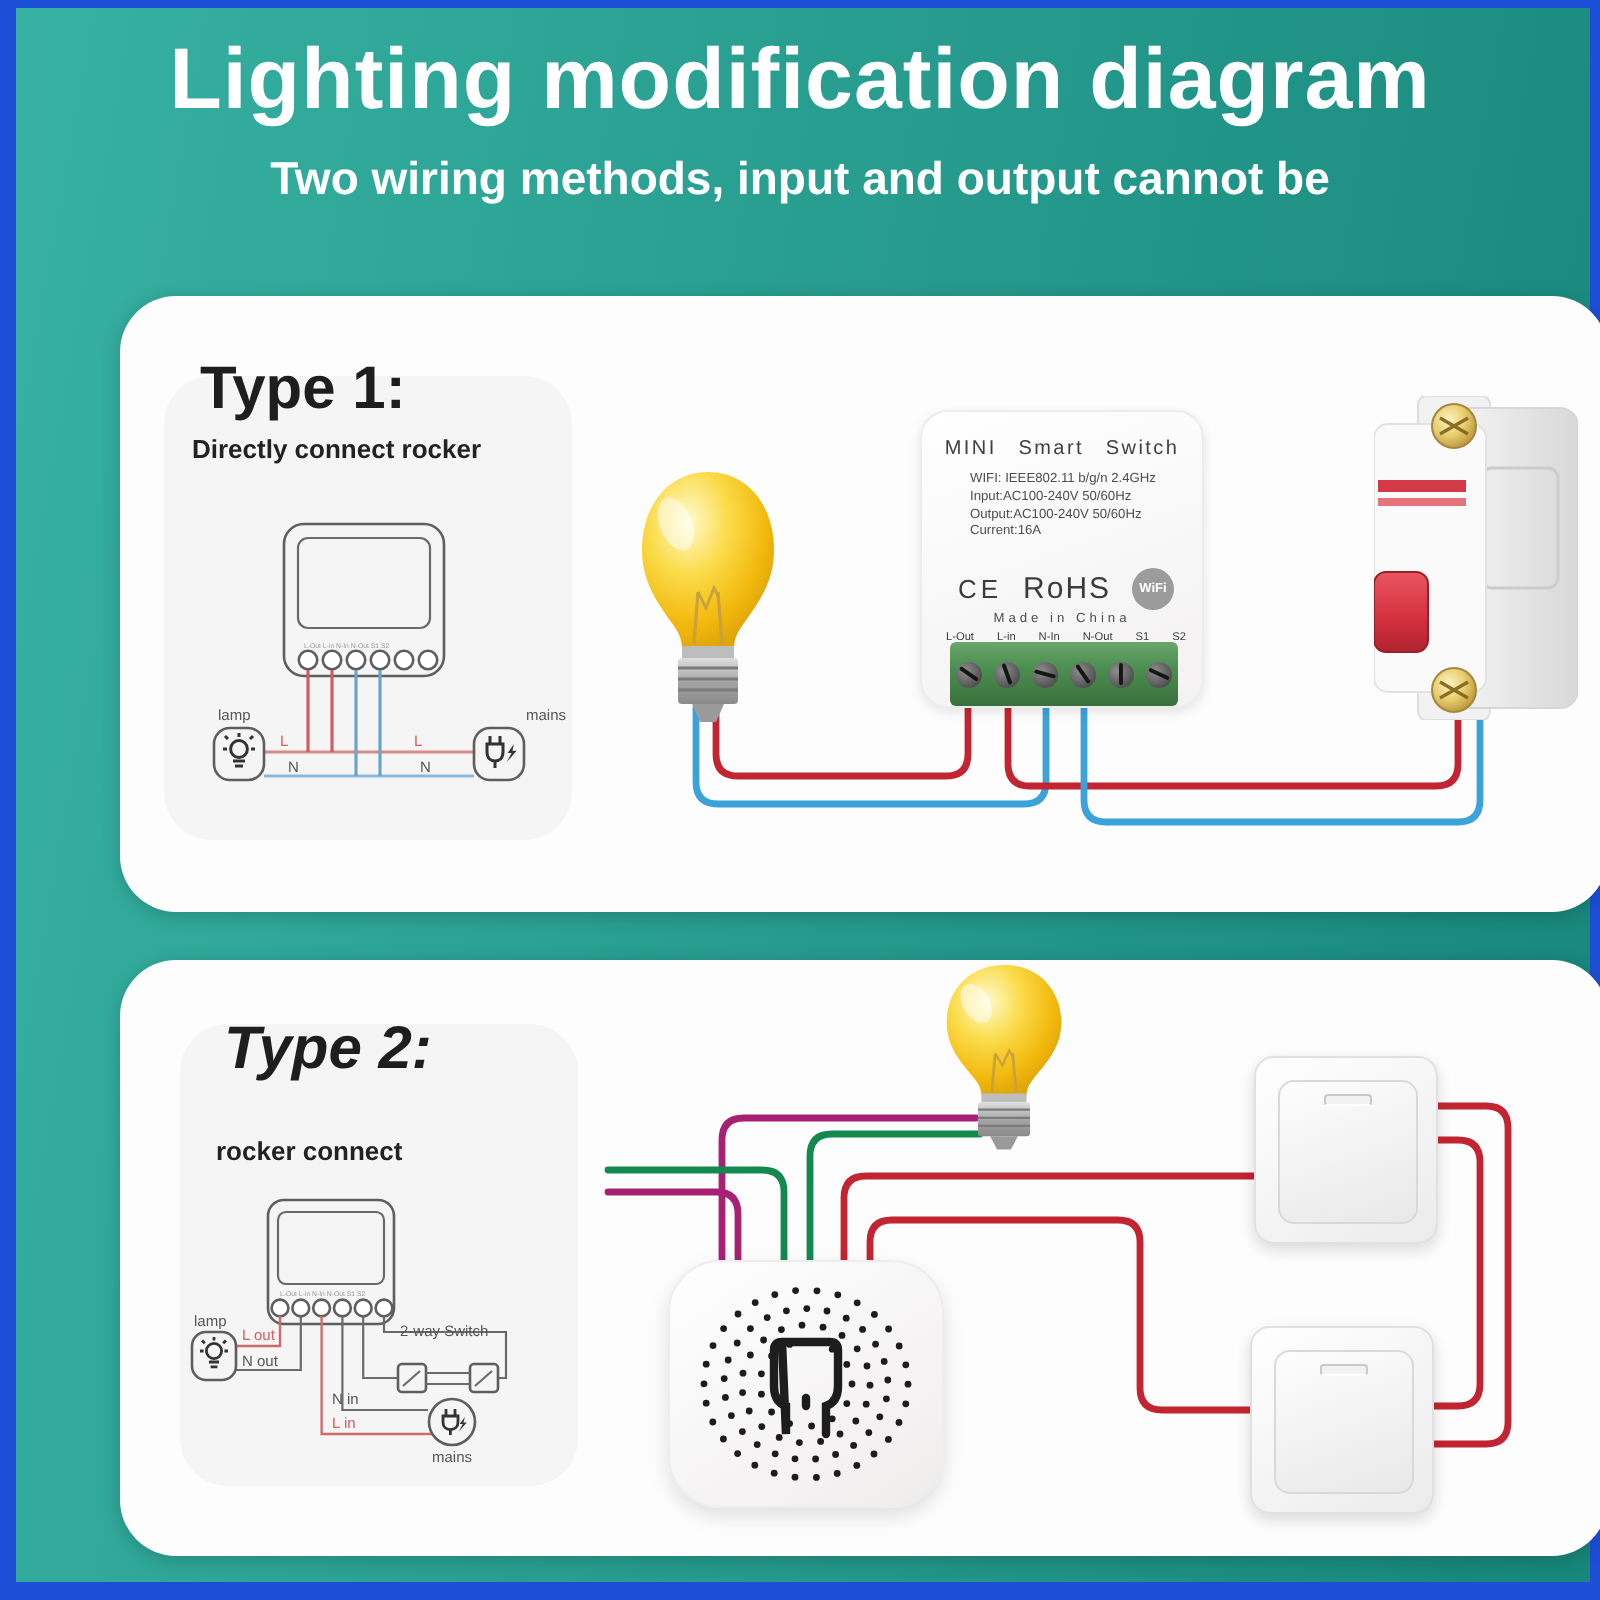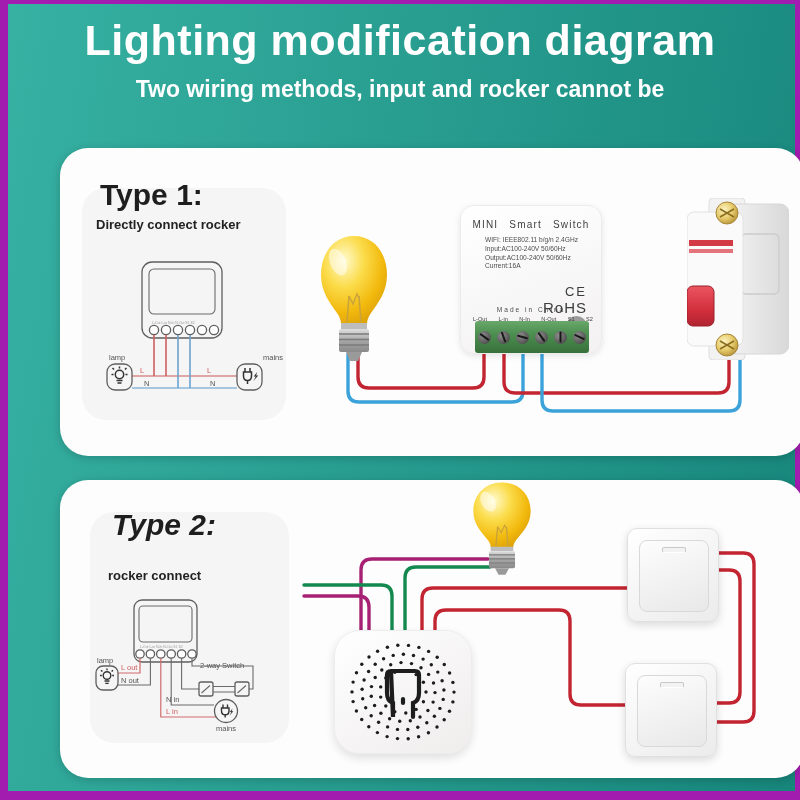--- a/index.html
+++ b/index.html
@@ -1,16 +1,16 @@
 <!DOCTYPE html>
 <html style="--teal-light: #36b1a2; --teal-dark: #17867b; --wire-red: #c22531; --wire-blue: #3ba3da; --wire-magenta: #a62173; --wire-green: #13894f; --terminal-block-green: #4c8f50; --lamp-yellow: #f5c513;"><head>
 <meta charset="utf-8">
 <style>
   html,body{margin:0;padding:0;background:#000;}
-  .stage{position:relative;width:800px;height:800px;background:#a21caf;overflow:hidden;
+  .stage{position:relative;width:800px;height:800px;background:#1d4ed8;overflow:hidden;
          font-family:"Liberation Sans",sans-serif;}
   .bg{position:absolute;left:8px;top:4px;right:5px;bottom:9px;
       background:linear-gradient(100deg,var(--teal-light) 0%,var(--teal-dark) 100%);}
   
   .header{position:absolute;left:0;right:0;top:16px;text-align:center;color:#fff;}
   .title{font-size:43px;font-weight:800;letter-spacing:.5px;margin:0 0 10px 0;}
   .subtitle{font-size:23px;font-weight:700;line-height:29px;margin:0;}
   
   .panel{position:absolute;left:28px;width:744px;background:#fdfdfd;border-radius:28px;
          box-shadow:0 2px 10px rgba(0,0,0,.18);margin-left:32px;}
@@ -29,21 +29,21 @@
   .sketch-thin{fill:none;stroke:#6a6a6a;stroke-width:1.1;}
   .sketch-red{fill:none;stroke:#cf6b6b;stroke-width:1.2;}
   .lab{font-size:7.5px;fill:#555;} .lab-red{font-size:7.5px;fill:#cf5f5f;}
   .micro{font-size:3.4px;fill:#9a9a9a;}
   
   .mini-device{position:absolute;left:400px;top:57px;width:140px;height:147px;border-radius:14px;
      background:linear-gradient(160deg,#ffffff,#f3f1f1);border:1px solid #ececec;
      box-shadow:0 2px 6px rgba(0,0,0,.10);text-align:center;}
   .md-title{margin-top:13px;font-size:10px;color:#3f3f3f;letter-spacing:1.2px;word-spacing:7px;}
   .md-specs{margin:6px 0 0 24px;text-align:left;font-size:6.6px;color:#4d4d4d;line-height:8.8px;}
-  .md-certrow{position:absolute;left:18px;right:14px;top:78px;display:flex;align-items:flex-end;justify-content:space-between;flex-direction:column;}
+  .md-certrow{position:absolute;left:18px;right:14px;top:78px;display:flex;align-items:center;justify-content:space-between;}
   .md-ce{font-size:13px;color:#3c3c3c;letter-spacing:2px;}
   .md-rohs{font-size:15px;color:#3c3c3c;letter-spacing:1px;}
   .md-wifi{width:21px;height:21px;border-radius:50%;background:#9b9b9b;color:#fff;font-size:6.5px;
            font-weight:700;display:flex;align-items:center;justify-content:center;}
   .md-made{position:absolute;left:0;right:0;top:100px;font-size:6.6px;color:#4d4d4d;letter-spacing:2px;}
   .md-terms{position:absolute;left:12px;right:8px;top:110px;display:flex;justify-content:space-between;
             font-size:5.6px;color:#3d3d3d;}
   .md-block{position:absolute;left:14px;right:12px;bottom:0;height:32px;border-radius:3px;
             background:linear-gradient(180deg,#6aa76c,var(--terminal-block-green) 40%,#38703b);
             display:flex;justify-content:space-around;align-items:center;}
@@ -97,21 +97,21 @@
     </symbol>
   </defs>
 </svg>
 
 <div class="stage">
   <div class="bg"></div>
 
   <div class="header">
     <h1 class="title">Lighting modification diagram</h1>
     <p class="subtitle">
-      <span>Two wiring methods, input and rocker cannot be</span><br>
+      <span>Two wiring methods, input and output cannot be</span><br>
     </p>
   </div>
 
   <div class="panel panel1">
     <div class="card card1"></div>
     <h2 class="type-heading" style="left:40px;top:30px;">Type 1:</h2>
     <p class="type-desc" style="left:36px;top:68px;">Directly connect rocker</p>
 
     <svg class="overlay" width="744" height="308" viewBox="0 0 744 308">
 

